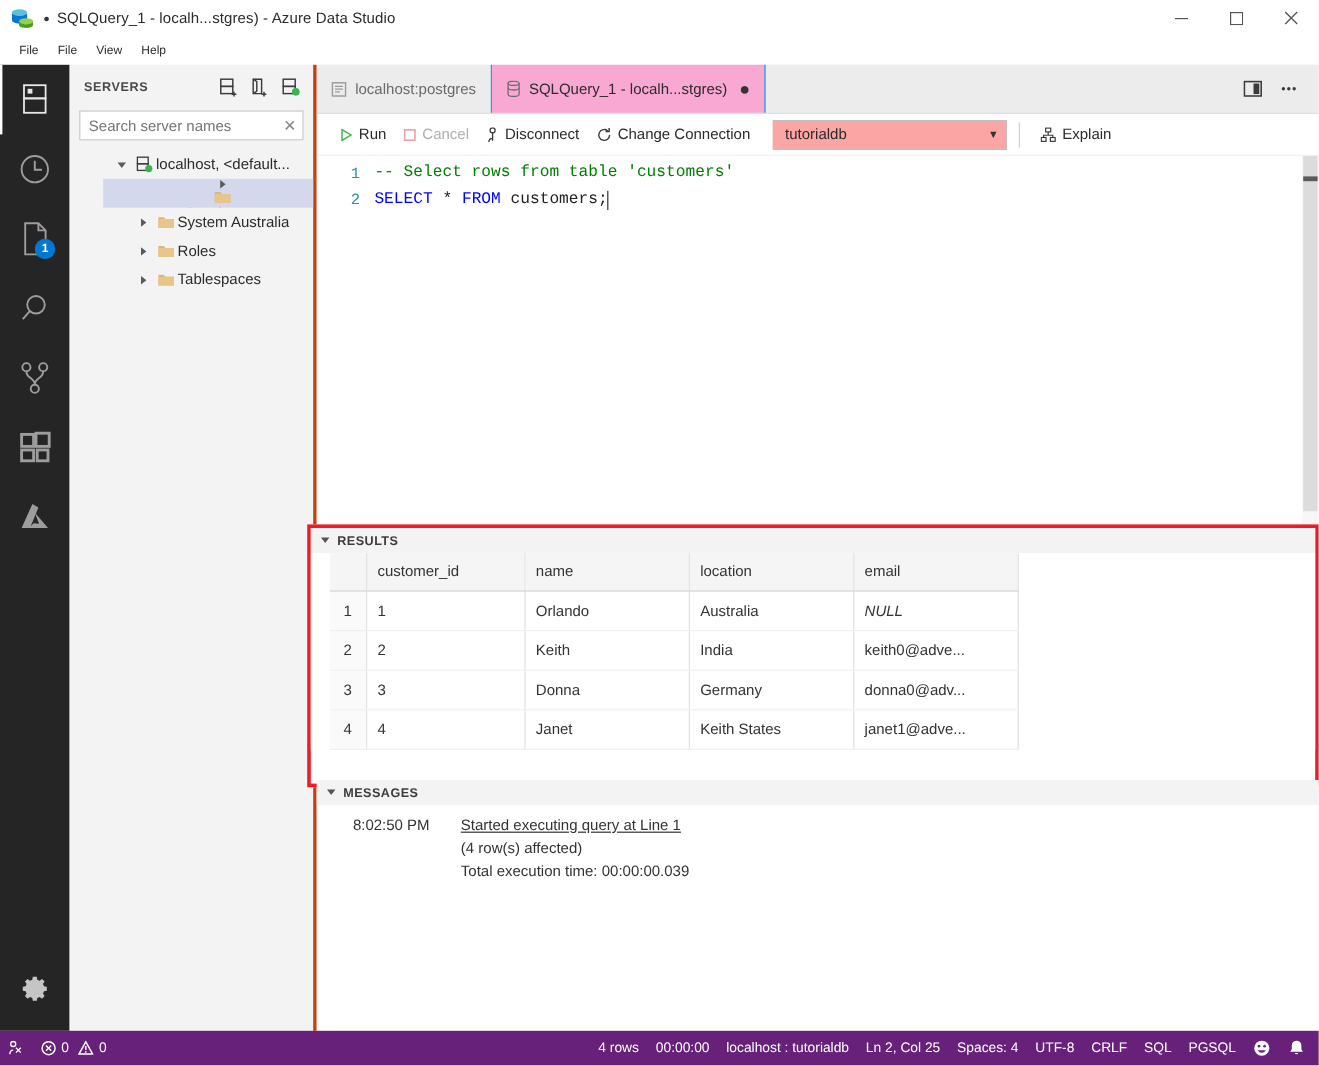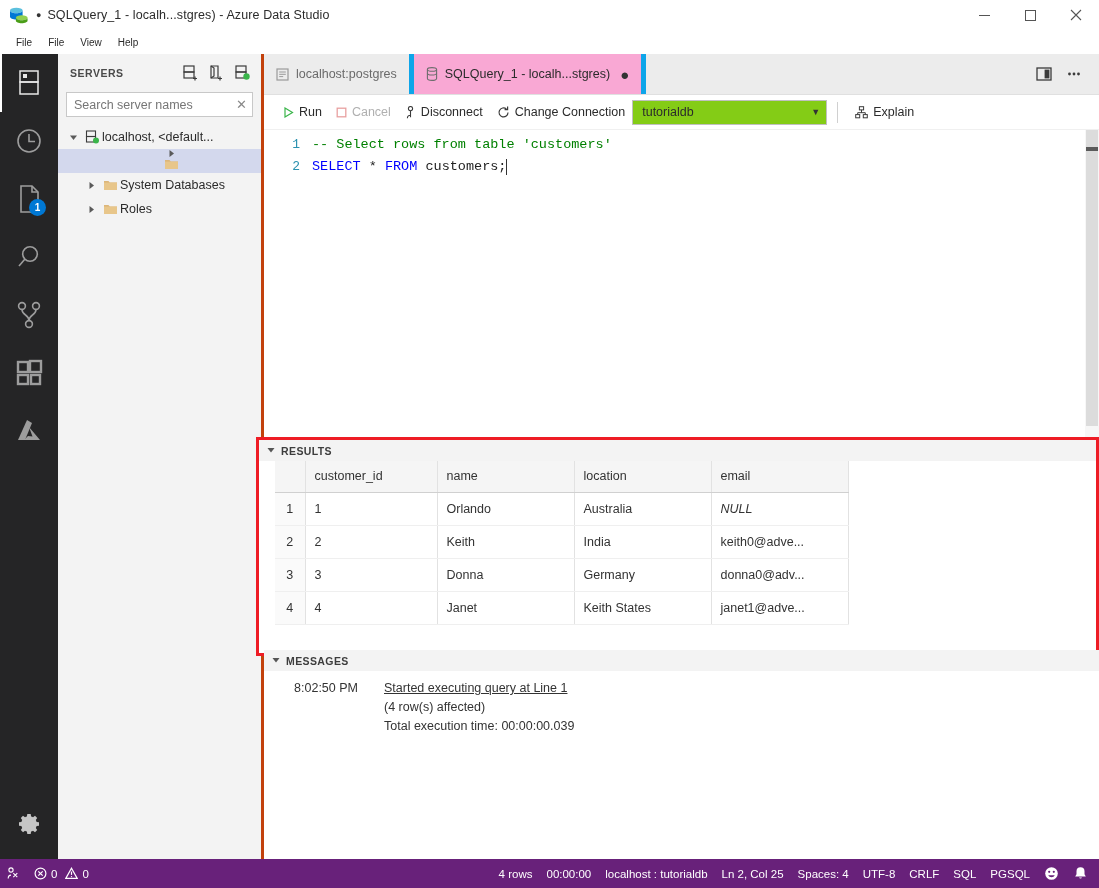--- a/index.html
+++ b/index.html
@@ -74,61 +74,61 @@
     margin:0 8px; height:25px; background:#fff; border:1px solid #c8c8c8;
     display:flex; align-items:center; padding:0 4px 0 7px;
   }
   .sb-search input {
     border:none; outline:none; flex:1; font-size:12.5px; color:#333;
     font-family:"Liberation Sans", sans-serif; background:transparent;
   }
   .sb-search input::placeholder { color:#767676; }
   .sb-clear { width:16px; height:16px; display:flex; align-items:center; justify-content:center; color:#888; }
 
-  .tree { margin-top:8px; }
+  .tree { margin-top:8px;padding-left:28px; }
   .tree-row {
     height:24px; display:flex; align-items:center; font-size:12.5px; color:#2b2b2b;
     white-space:nowrap; overflow:hidden;
   }
   .tree-row.selected { background:#d3d8ed;flex-direction:column; }
   .twisty { width:18px; display:flex; align-items:center; justify-content:center; flex:none; }
   .tree-icon { width:20px; display:flex; align-items:center; justify-content:center; flex:none; }
   .tree-label { overflow:hidden; text-overflow:ellipsis; }
 
   
   .editorgroup {
     position:absolute; left:264px; top:54px; width:835px; height:805px; background:#fff;
   }
   .tabbar {
     height:41px; background:#ececec; display:flex; align-items:stretch; position:relative;
     border-bottom:1px solid #e0e0e0;
   }
   .tab {
     display:flex; align-items:center; padding:0 12px; font-size:12.5px; color:#6a6a6a;
-    border-right:5px solid #0ea5e9; max-width:260px; white-space:nowrap;
+    border-right:1px solid #0ea5e9; max-width:260px; white-space:nowrap;
   }
   .tab.active { background:#f9a8d4; color:#2b2b2b; }
   .tab-icon { margin-right:7px; display:flex; align-items:center; }
   .tab-dirty { margin-left:10px; font-size:15px; line-height:1; color:#333; }
   .tabbar-actions { margin-left:auto; display:flex; align-items:center; padding-right:10px; }
   .tba-btn { width:30px; height:41px; display:flex; align-items:center; justify-content:center; color:#444; }
 
   
   .qtoolbar {
     height:35px; display:flex; align-items:center; padding-left:12px; background:#fff;
     border-bottom:1px solid #f0f0f0;
   }
   .qt-btn {
     display:flex; align-items:center; font-size:12.5px; color:#2b2b2b;
     padding:3px 7px; white-space:nowrap;
   }
   .qt-btn.disabled { color:#b0b0b0; }
   .qt-ico { margin-right:5px; display:flex; align-items:center; }
   .qt-select {
-    margin-left:0; width:195px; height:25px; border:1px solid #c0c0c0; background:#84cc16;
+    margin-left:12px; width:195px; height:25px; border:1px solid #c0c0c0; background:#fca5a5;
     display:flex; align-items:center; padding:0 6px 0 9px; font-size:12.5px; color:#2b2b2b;
   }
   .qt-select .caret { margin-left:auto; font-size:9px; color:#333; }
   .qt-sep { width:1px; height:21px; background:#d0d0d0; margin:0 10px; }
 
   
   .editorarea {
     position:relative; height:310px; background:#fff; overflow:hidden;
   }
   .code {
@@ -377,38 +377,52 @@
           <svg width="9" height="9" viewBox="0 0 9 9">
               <path d="M2.5 1 L7 4.5 L2.5 8 Z" fill="#5a5a5a"></path>
             </svg>
         </span>
         <span class="tree-icon">
           <svg width="15" height="13" viewBox="0 0 15 13">
               <path d="M1 2h4.5l1.3 1.6H14V11H1z" fill="#dcb67a"></path>
               <path d="M1 3.6h13V11H1z" fill="#e8c68a"></path>
             </svg>
         </span>
-        <span class="tree-label">System Databases</span>
+        <span class="tree-label">System Australia</span>
       </div>
 
       <div class="tree-row" style="padding-left:24px">
         <span class="twisty">
           <svg width="9" height="9" viewBox="0 0 9 9">
               <path d="M2.5 1 L7 4.5 L2.5 8 Z" fill="#5a5a5a"></path>
             </svg>
         </span>
         <span class="tree-icon">
           <svg width="15" height="13" viewBox="0 0 15 13">
               <path d="M1 2h4.5l1.3 1.6H14V11H1z" fill="#dcb67a"></path>
               <path d="M1 3.6h13V11H1z" fill="#e8c68a"></path>
             </svg>
         </span>
         <span class="tree-label">Roles</span>
       </div>
 
+      <div class="tree-row" style="padding-left:24px">
+        <span class="twisty">
+          <svg width="9" height="9" viewBox="0 0 9 9">
+              <path d="M2.5 1 L7 4.5 L2.5 8 Z" fill="#5a5a5a"></path>
+            </svg>
+        </span>
+        <span class="tree-icon">
+          <svg width="15" height="13" viewBox="0 0 15 13">
+              <path d="M1 2h4.5l1.3 1.6H14V11H1z" fill="#dcb67a"></path>
+              <path d="M1 3.6h13V11H1z" fill="#e8c68a"></path>
+            </svg>
+        </span>
+        <span class="tree-label">Tablespaces</span>
+      </div>
 
     </div>
   </div>
 
   <div class="editorgroup">
 
     <div class="tabbar">
       <div class="tab">
         <span class="tab-icon">
           <svg width="13" height="13" viewBox="0 0 13 13">

